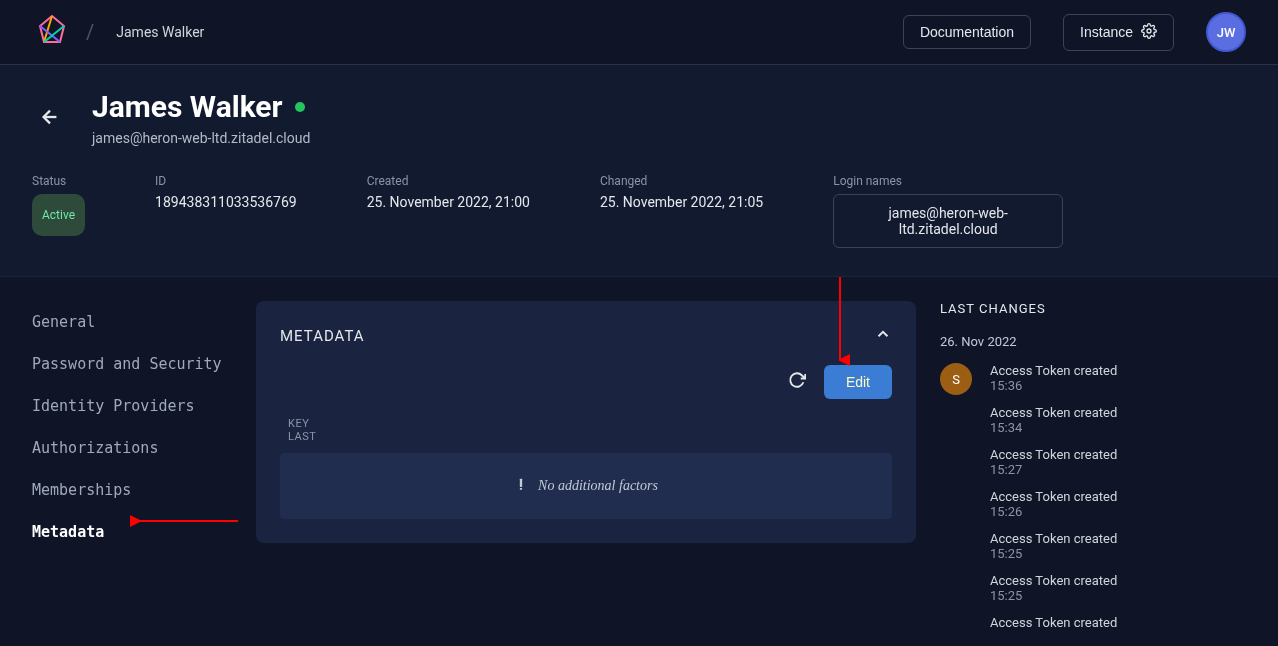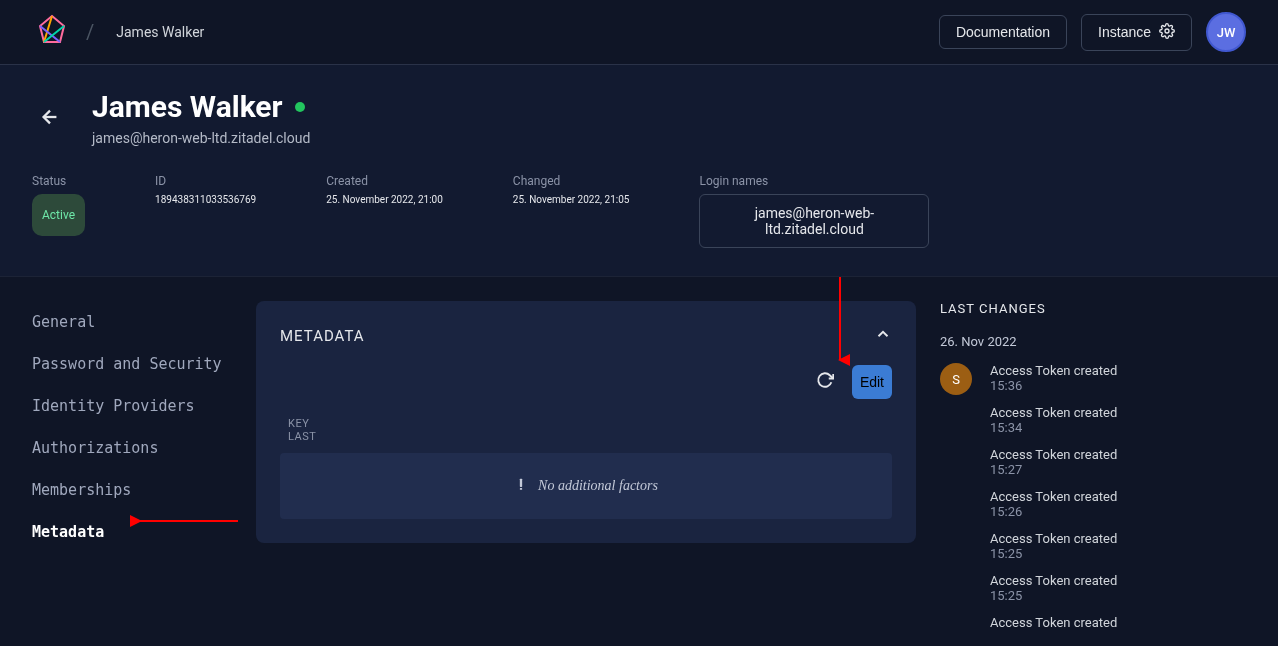--- a/index.html
+++ b/index.html
@@ -36,21 +36,21 @@
   font-size: 20px;
 }
 .breadcrumb-name {
   color: #d1d5db;
   font-size: 14px;
 }
 .topbar-right {
   margin-left: auto;
   display: flex;
   align-items: center;
-  gap: 14px;
+  gap: 32px;
 }
 .btn-outline {
   background: transparent;
   border: 1px solid #3a4459;
   color: #e5e7eb;
   padding: 8px 16px;
   border-radius: 6px;
   font-size: 14px;
   cursor: pointer;
   display: flex;
@@ -119,21 +119,21 @@
   gap: 70px;
   margin-top: 28px;
 }
 .field-label {
   color: #8b93a7;
   font-size: 12px;
   margin-bottom: 6px;
 }
 .field-value {
   color: #e5e7eb;
-  font-size: 10px;
+  font-size: 14px;
 }
 .status-pill {
   display: inline-block;
   background: #2d4a3a;
   color: #6ee7a8;
   font-size: 12px;
   padding: 14px 10px;
   border-radius: 10px;
 }
 .login-box {
@@ -200,23 +200,23 @@
   align-items: center;
   gap: 18px;
   margin-bottom: 18px;
 }
 .refresh-btn {
   cursor: pointer;
   color: #e5e7eb;
 }
 .edit-btn {
   background: #3b7cd4;
-  color: #000000;
+  color: #fef9c3;
   border: none;
-  padding: 9px 8px;
+  padding: 9px 22px;
   border-radius: 6px;
   font-size: 14px;
   cursor: pointer;
 }
 .table-header {
   display: flex;
   color: #8b93a7;
   font-size: 11px;
   letter-spacing: 0.5px;
   margin-bottom: 10px;

